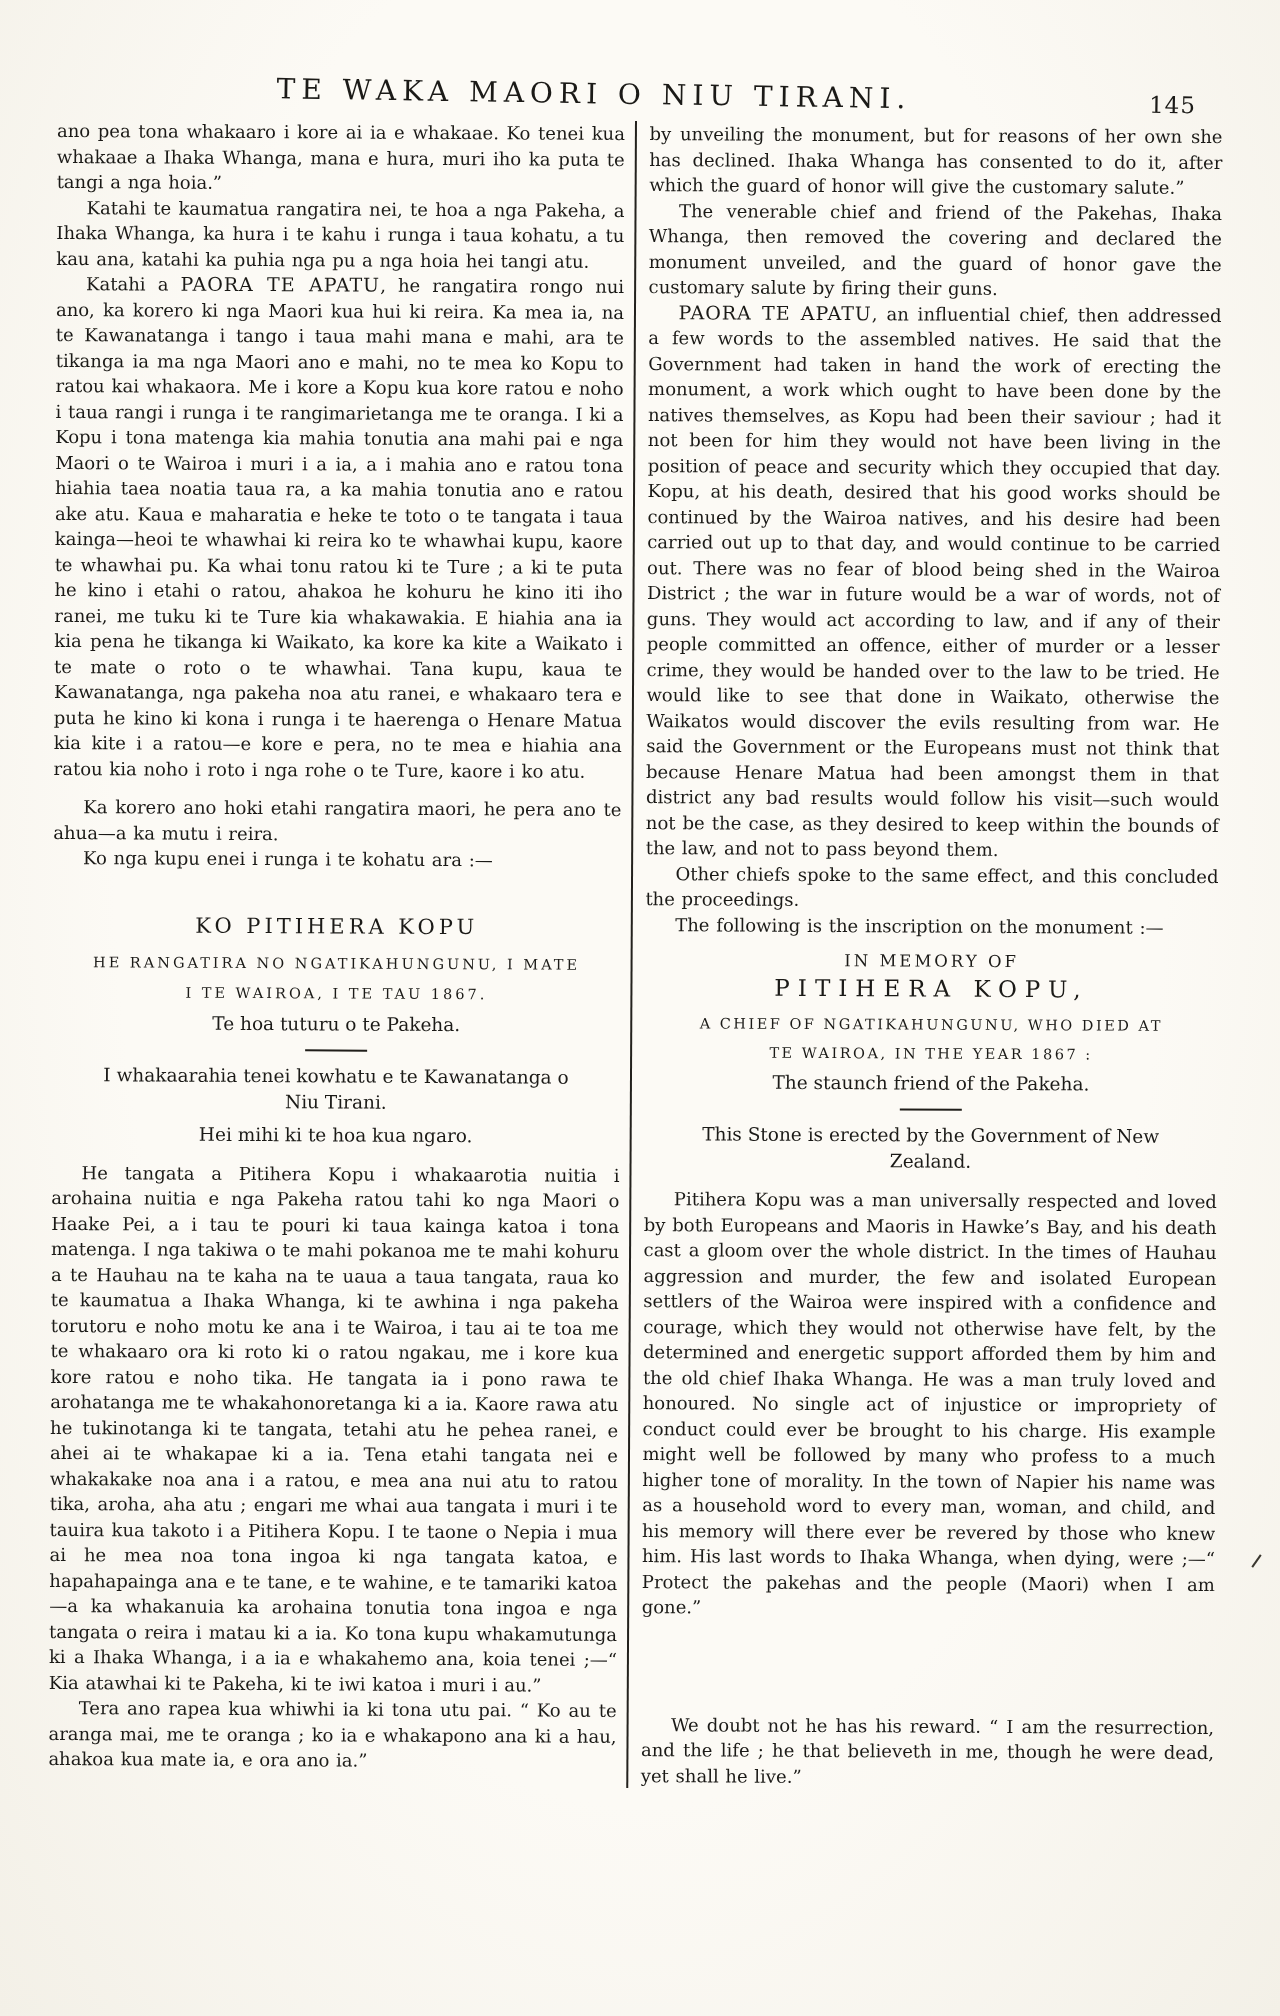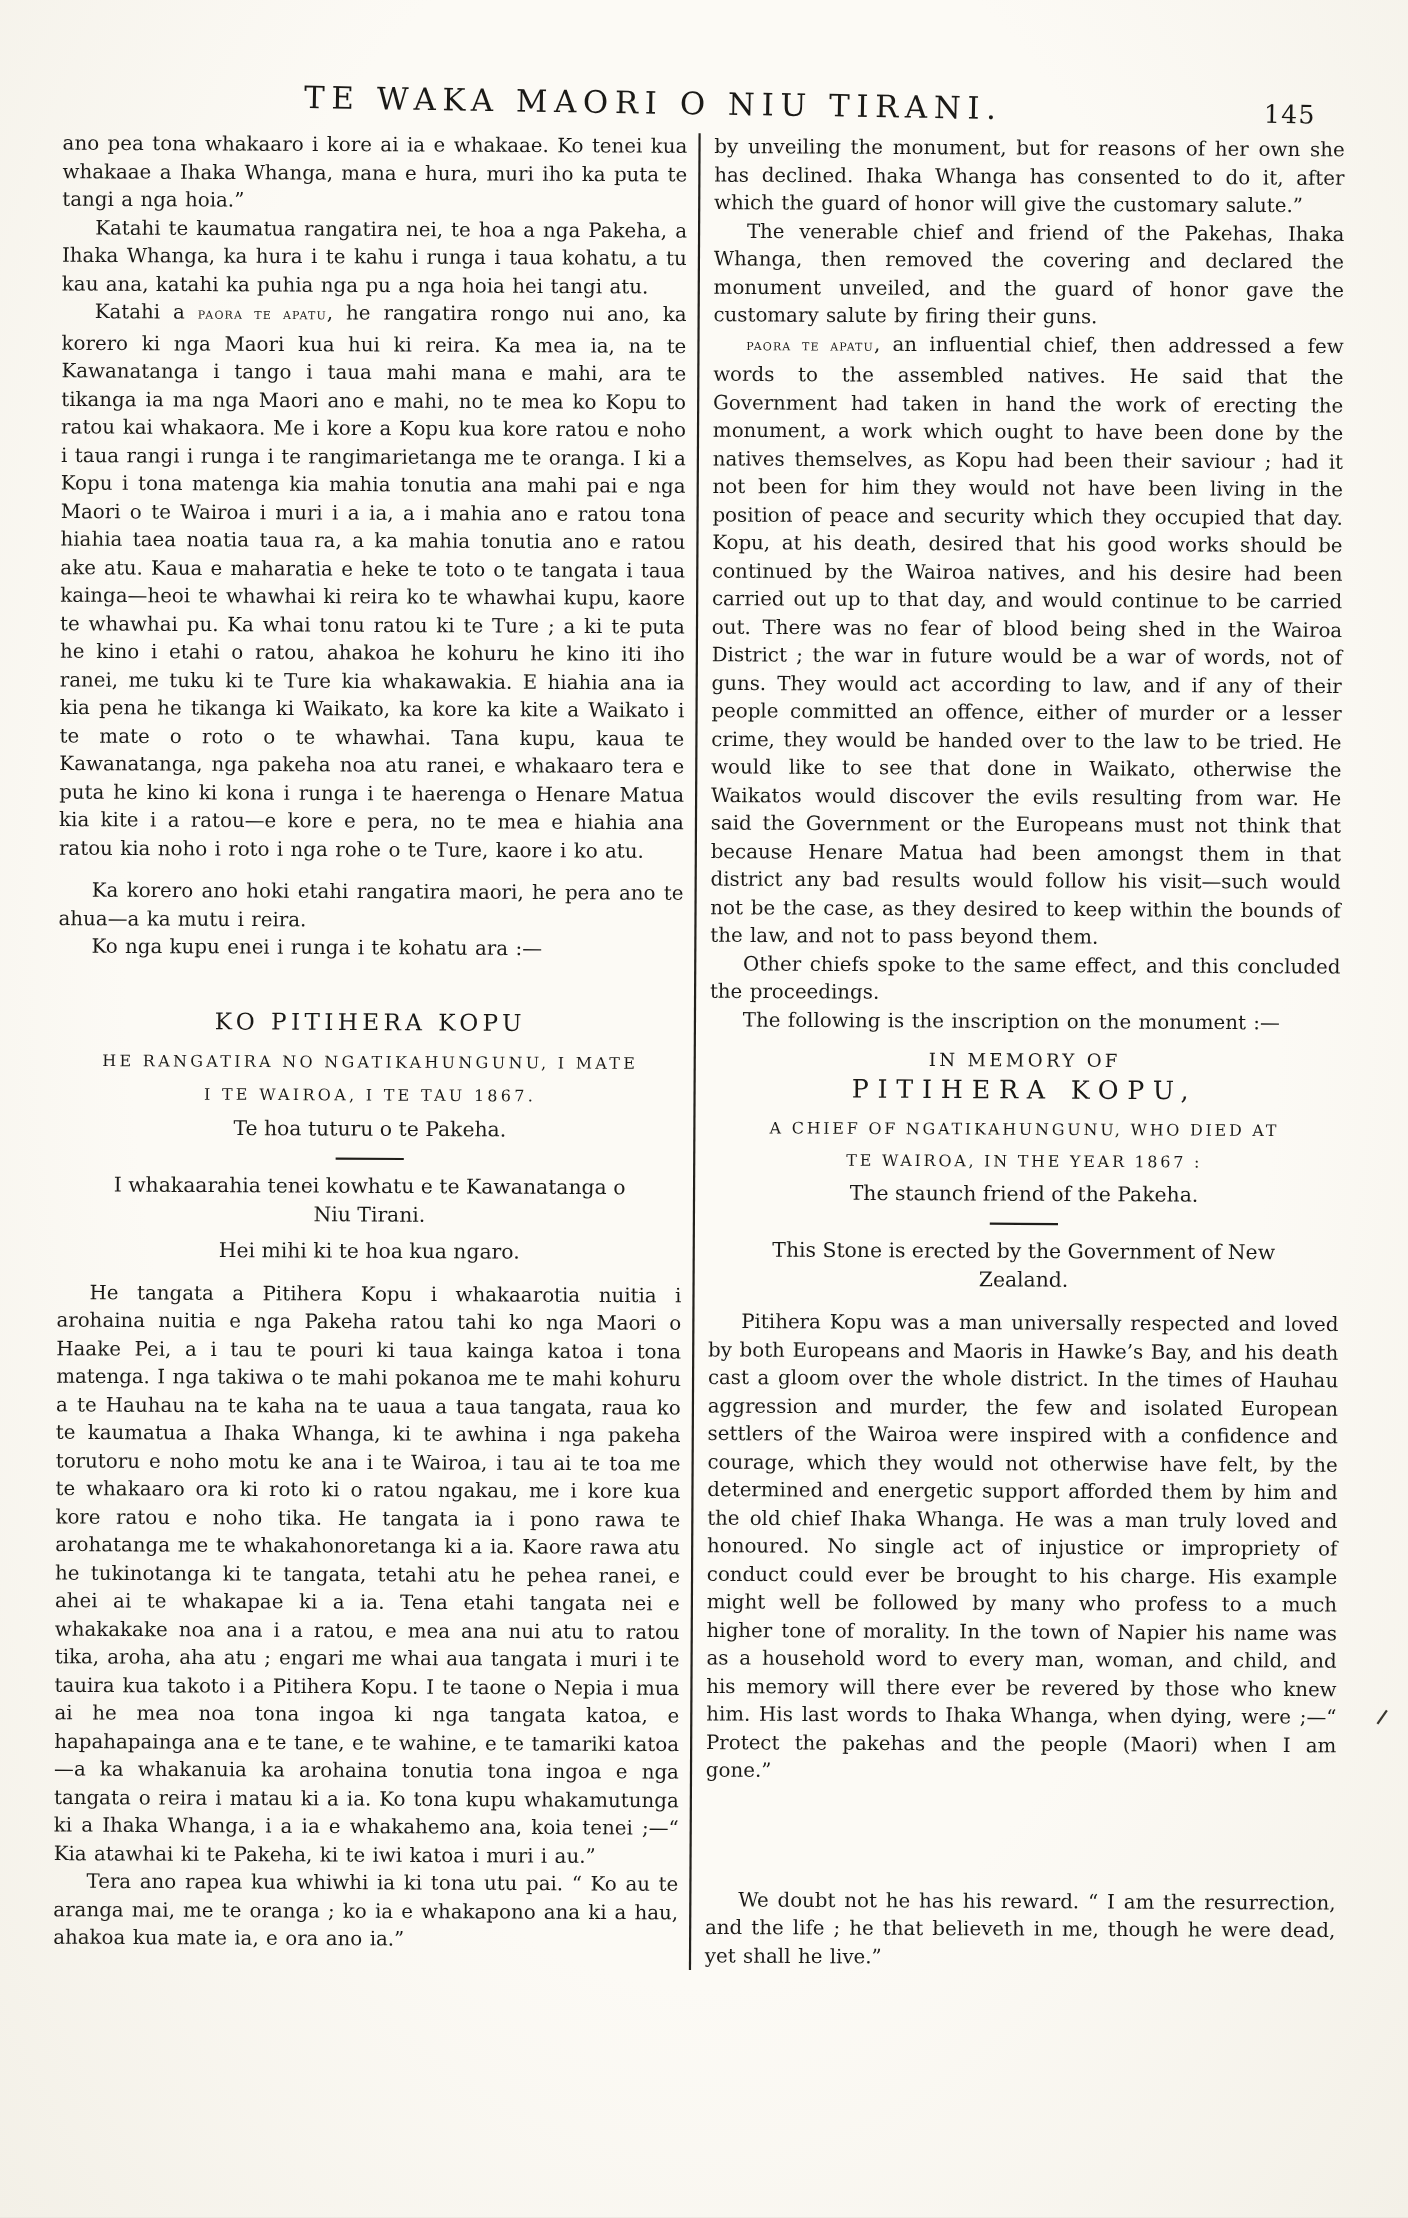--- a/index.html
+++ b/index.html
@@ -36,21 +36,21 @@
   .rule-v { width:1.5px; background:#23211d; margin-left:10px; margin-right:13px; }
 
   .bp {
     margin:0;
     font-size:18px; line-height:25.5px;
     text-align:justify; text-indent:30px;
     word-spacing:1px;
   }
   .bp.cont { text-indent:0; }
   .sp-above { margin-top:13px; }
-  .sc { font-size:10px; letter-spacing:1px; }
+  .sc { font-size:19px; letter-spacing:1px; }
 
   .ins { text-align:center; }
   .ins-m-title { margin-top:42px; font-size:21px;  letter-spacing:4px; }
   .ins-m-l1    { margin-top:17px; font-size:14.5px; letter-spacing:3px; }
   .ins-m-l2    { margin-top:14px; font-size:14.5px; letter-spacing:3px; }
   .ins-m-l3    { margin-top:12px; font-size:18.5px; }
 
   .ins-e-l1   { margin-top:13px; font-size:16.5px; letter-spacing:3px; }
   .ins-e-name { margin-top:5px;  font-size:23px;   letter-spacing:8px; }
   .ins-e-l2   { margin-top:15px; font-size:14.5px; letter-spacing:2.5px; }

